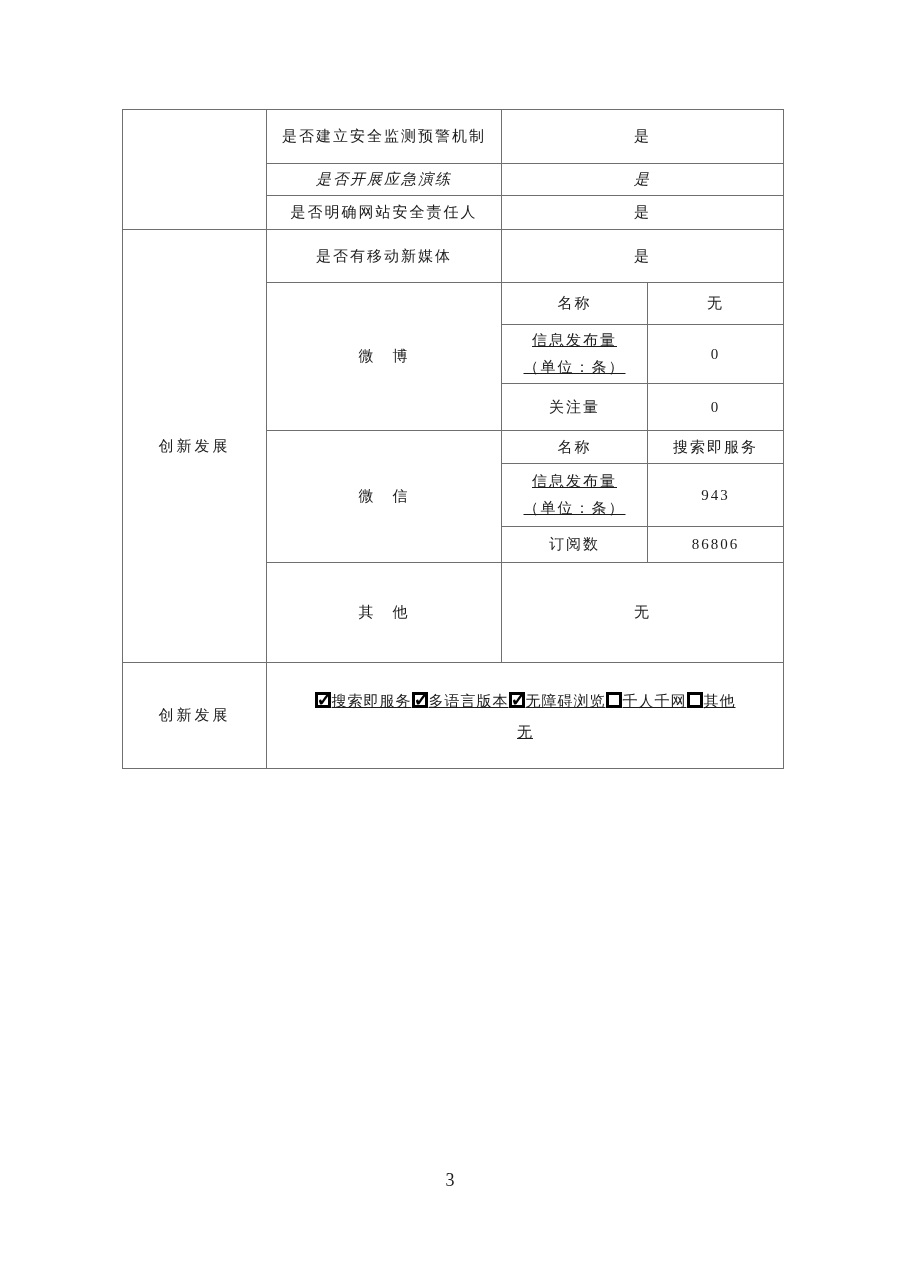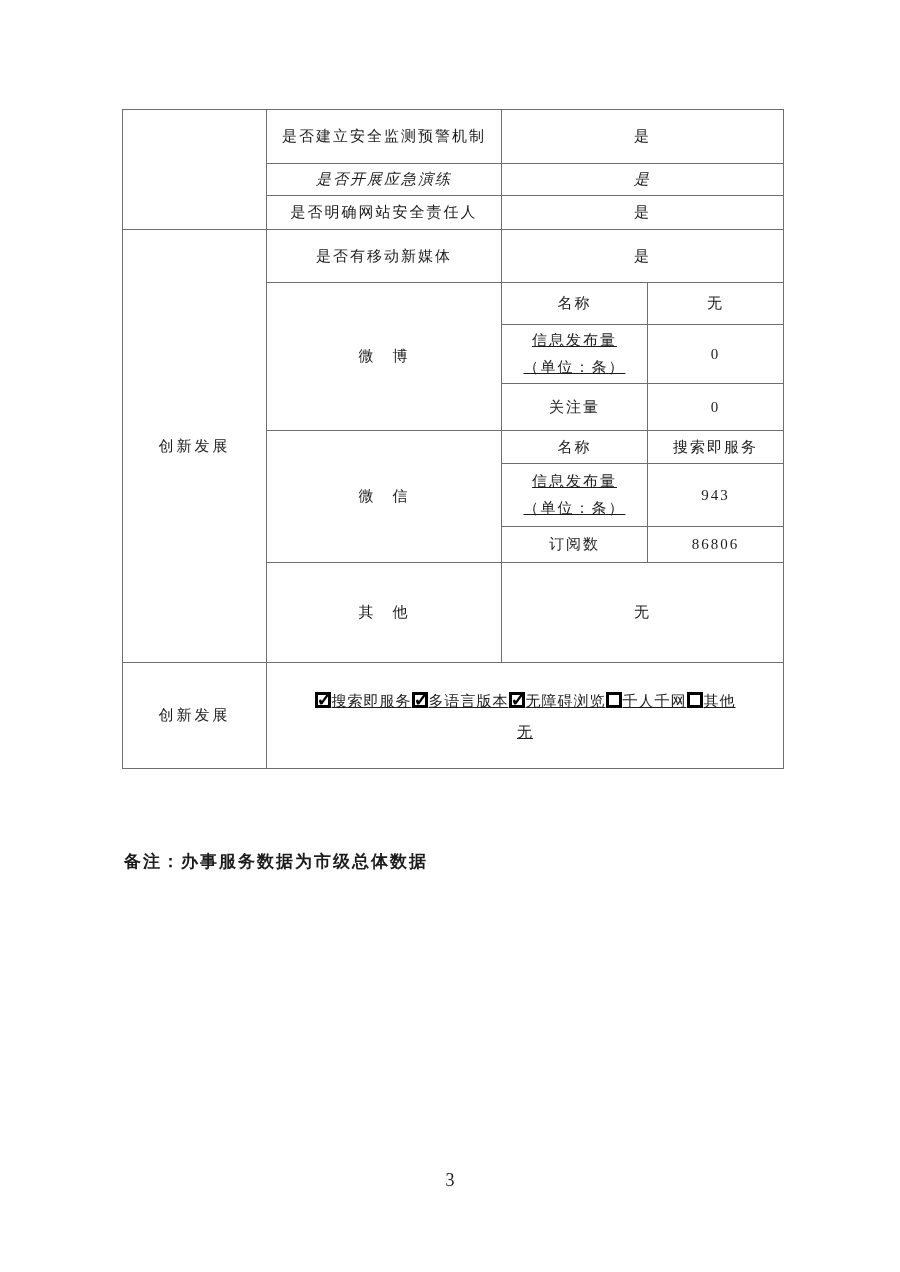--- a/index.html
+++ b/index.html
@@ -170,17 +170,16 @@
         <td class="innov" colspan="3">
           <div class="cbline">
             <span class="opt"><span class="cb checked"></span><span>搜索即服务</span></span><span class="opt"><span class="cb checked"></span><span>多语言版本</span></span><span class="opt"><span class="cb checked"></span><span>无障碍浏览</span></span><span class="opt"><span class="cb"></span><span>千人千网</span></span><span class="opt"><span class="cb"></span><span>其他</span></span>
           </div>
           <div class="blankline"><span class="u">无</span></div>
         </td>
       </tr>
     </tbody>
   </table>
 
-  <p class="note">备注：办事服务数据为市级总体数据</p>
 
   <div class="pageno">3</div>
 
 </div>
 
 </body></html>

